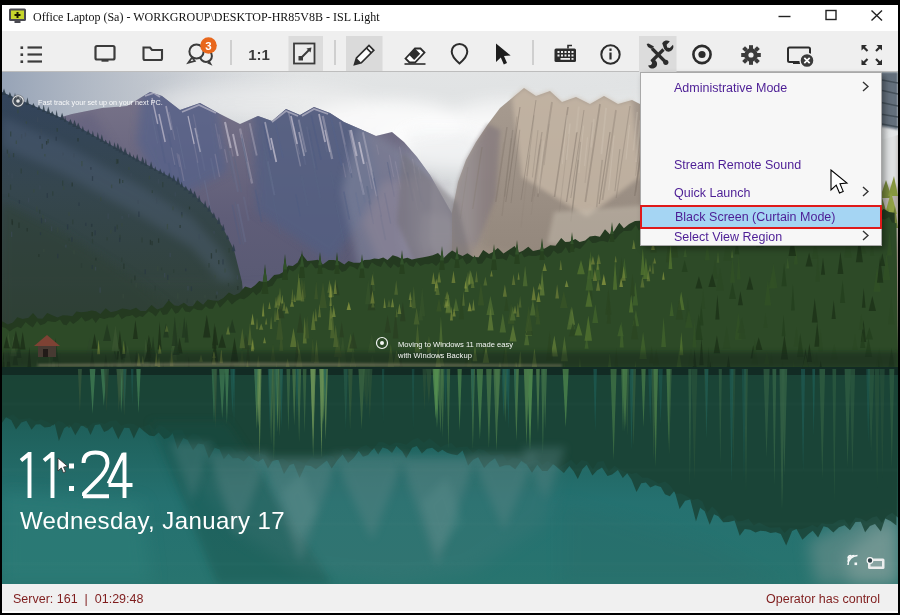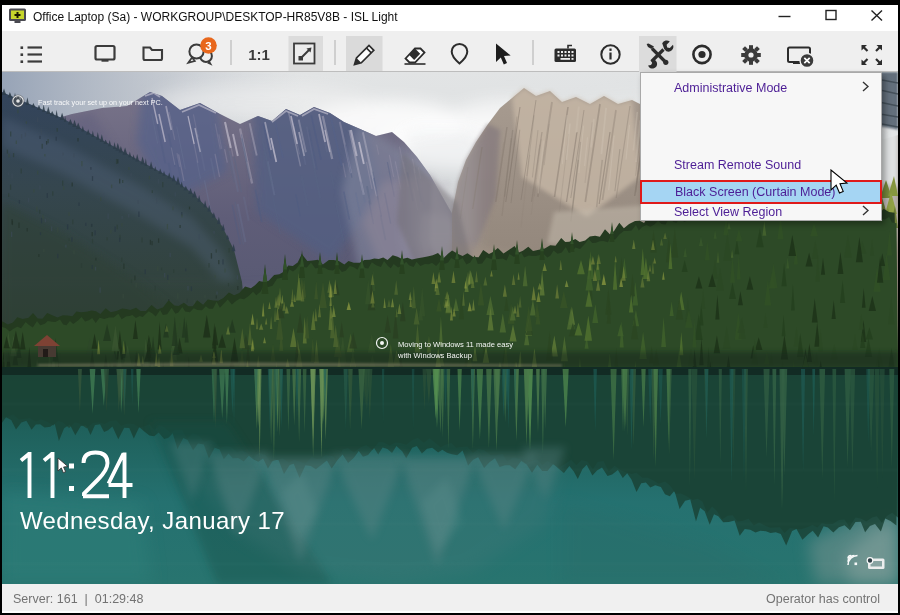--- a/index.html
+++ b/index.html
@@ -1,21 +1,21 @@
 <!DOCTYPE html>
 <html><head><meta charset="utf-8">
 <style>
 * { margin:0; padding:0; box-sizing:border-box; }
 body { width:900px; height:615px; overflow:hidden; font-family:"Liberation Sans",sans-serif; background:#000; }
 #win { position:relative; width:900px; height:615px; background:#000; }
-#titlebar { position:absolute; left:2px; top:5px; width:896px; height:26px; background:#fff; }
+#titlebar { position:absolute; left:2px; top:5px; width:896px; height:26px; background:#fff;font-family:Liberation Serif, serif; }
 #title-text { position:absolute; left:31px; top:5px; font-size:12px; color:#111; white-space:nowrap; }
 #toolbar { position:absolute; left:2px; top:31px; width:896px; height:41px; background:#efefef; border-bottom:1px solid #bdbdbd; }
 #viewport { position:absolute; left:2px; top:72px; width:896px; height:512px; overflow:hidden; }
-#statusbar { position:absolute; left:2px; top:584px; width:896px; height:27px; background:#f0f0f0; font-size:12.5px; color:#737373; }
+#statusbar { position:absolute; left:2px; top:584px; width:896px; height:27px; background:#f0f0f0; font-size:12.5px; color:#7f1d1d; }
 #whiteline { position:absolute; left:2px; top:611px; width:896px; height:2px; background:#fdfdfd; }
 #menu { position:absolute; left:640px; top:72px; width:242px; background:#f7f7f7; border:1px solid #a9a9a9; box-shadow:3px 3px 6px rgba(0,0,0,0.35); z-index:20; font-size:12.5px; color:#4c1d95; }
 .mi { position:relative; padding-left:33px; display:flex; align-items:center; }
 .arr { position:absolute; right:12px; top:50%; transform:translateY(-50%); }
 </style></head>
 <body>
 <div id="win">
  <div id="titlebar">
   <svg width="896" height="26" style="position:absolute;left:0;top:0">
    <rect x="7" y="3.5" width="17" height="12.5" rx="1.5" fill="#4a4a52"></rect>
@@ -1331,20 +1331,23 @@
 <rect x="868.5" y="489" width="11.5" height="5.5" fill="#8aa5a3"></rect>
 <circle cx="868" cy="488.5" r="2.8" fill="#2c3c44" stroke="#fff" stroke-width="1.2"></circle>
 </g>
 </svg>
  </div>
  <div id="menu">
   <div class="mi" style="height:29px;">Administrative Mode<span class="arr"><svg width="7" height="11">
             <path d="M1,1 L6,5.5 L1,10" stroke="#333" stroke-width="1.4" fill="none"></path>
           </svg></span></div>
 <div class="mi" style="height:30px;margin-top:48px;">Stream Remote Sound</div>
+<div class="mi" style="height:25px;">Quick Launch<span class="arr"><svg width="7" height="11">
+            <path d="M1,1 L6,5.5 L1,10" stroke="#333" stroke-width="1.4" fill="none"></path>
+          </svg></span></div>
 <div class="mi" style="height:24px;background:#a5d5f3;border:2px solid #df1a1a;margin:0 -1px;padding-left:33px;">Black Screen (Curtain Mode)</div>
 <div class="mi" style="height:16px;">Select View Region<span class="arr"><svg width="7" height="11">
             <path d="M1,1 L6,5.5 L1,10" stroke="#333" stroke-width="1.4" fill="none"></path>
           </svg></span></div>
 <svg width="22" height="28" style="position:absolute;right:29px;top:96px;z-index:5">
         <path d="M1,1 L1,21 L6.2,16.2 L9.5,24 L13.2,22.4 L10,14.8 L17,14 Z" fill="#fff" stroke="#000" stroke-width="1.1"></path>
       </svg>
  </div>
  <div id="statusbar">
   <div style="position:absolute;left:11px;top:8px;">Server: 161&nbsp; |&nbsp; 01:29:48</div>

